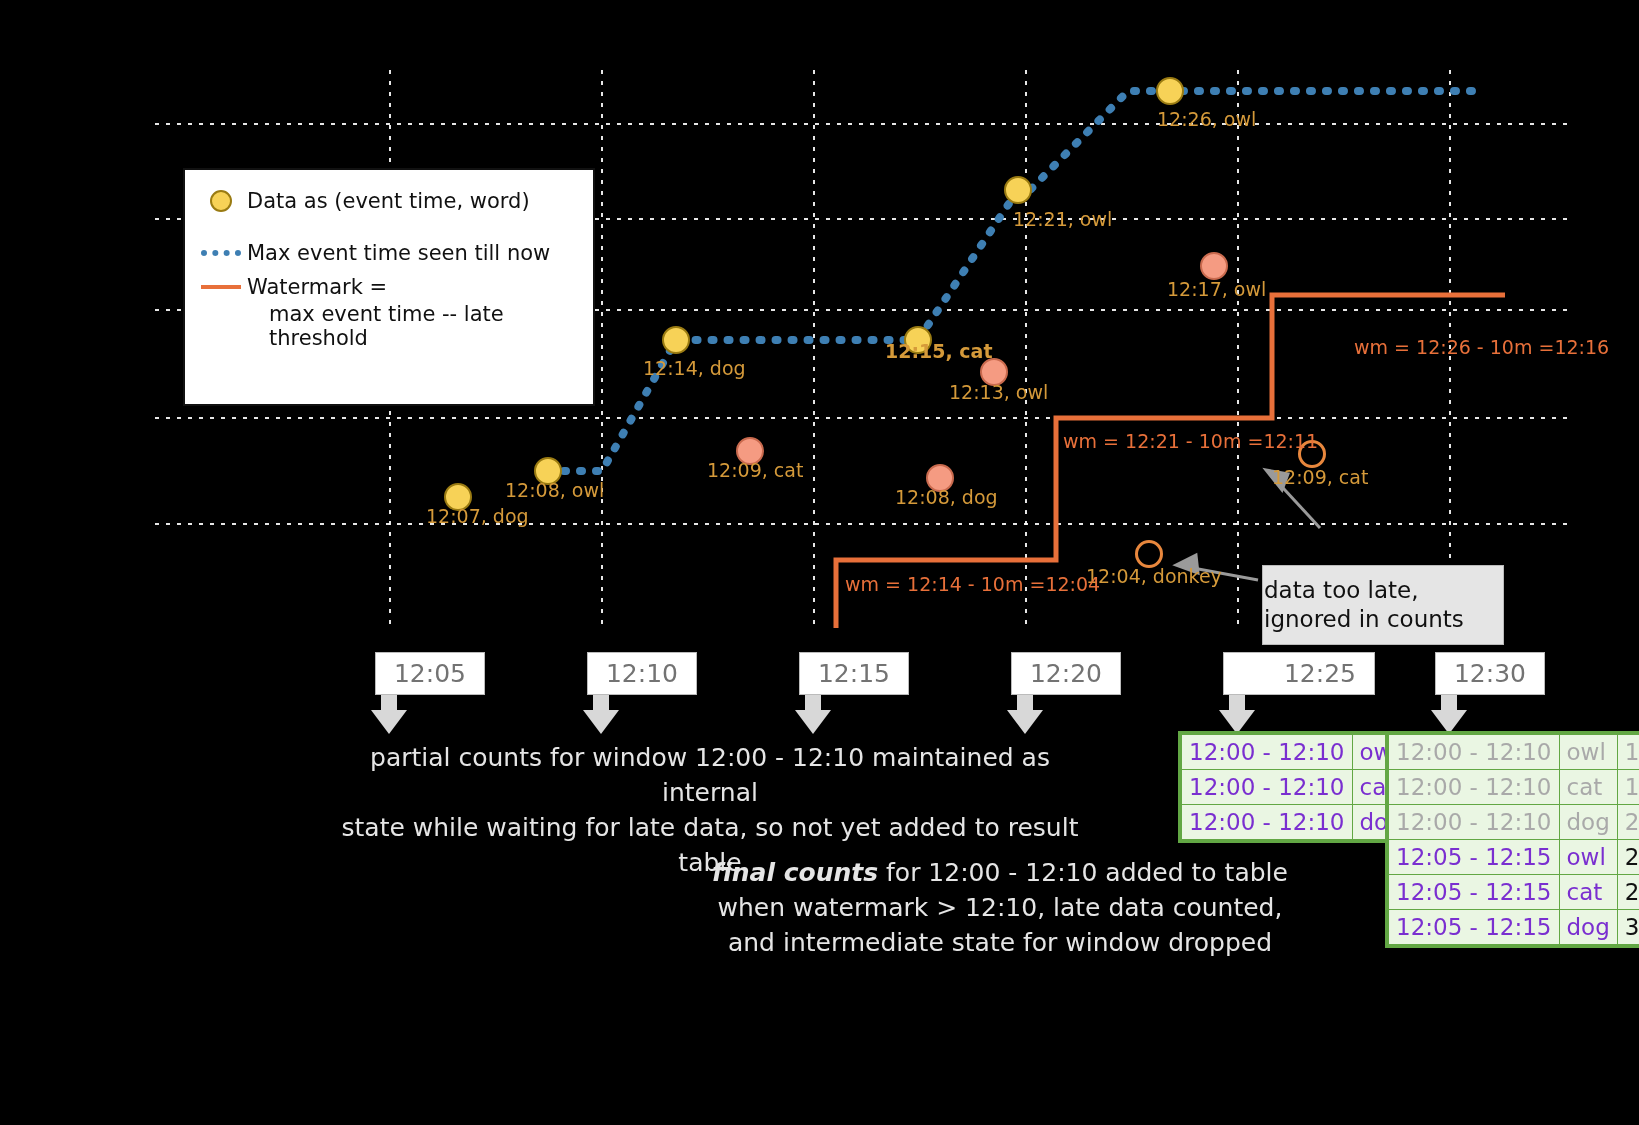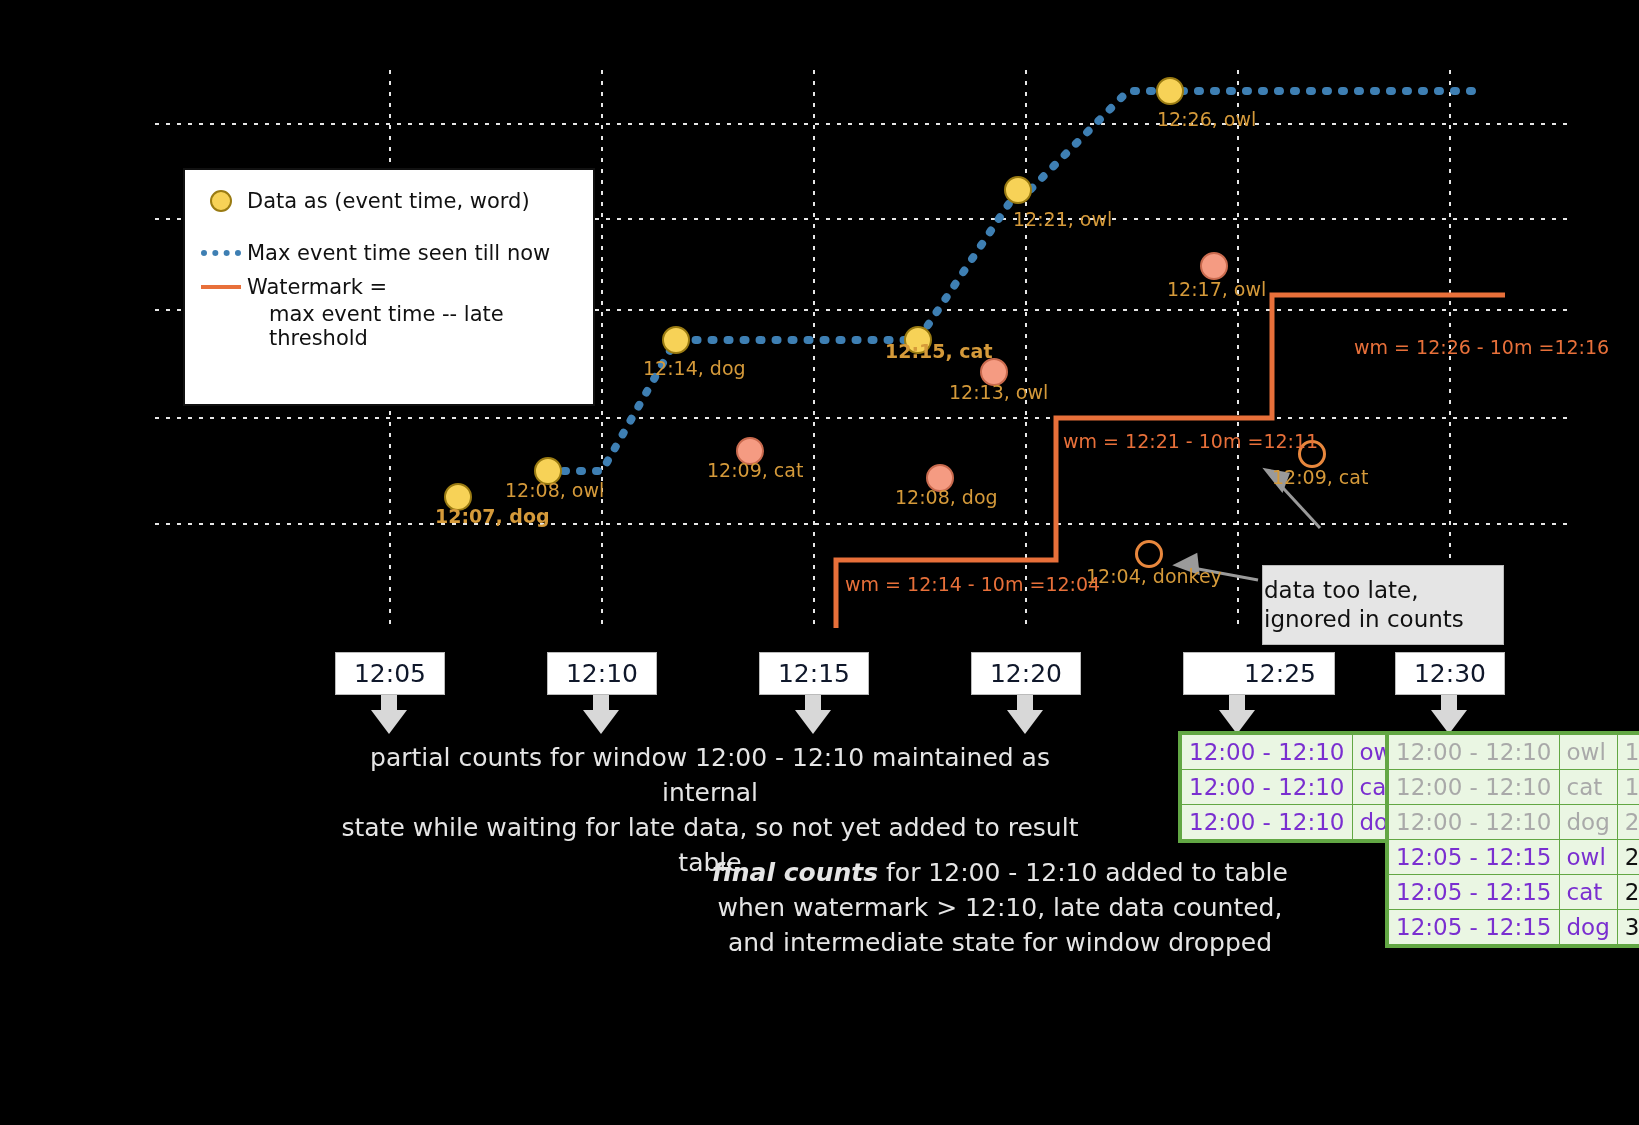--- a/index.html
+++ b/index.html
@@ -26,21 +26,21 @@
   .dot-h{width:22px;height:22px;border-radius:50%;background:#fff;border:3px solid #e8873d;box-sizing:border-box;}
   .dashline{width:40px;height:0;border-top:6px dotted #3e7fb3;}
   .solidline{width:40px;height:0;border-top:4px solid #e8703a;}
   .legend .sub{font-size:21px;color:#111;margin-left:68px;}
 
   
   .wmlabel{position:absolute;color:#e8703a;font-size:19px;background:transparent;white-space:nowrap;}
 
   
   .tick{position:absolute;background:#fff;border:1px solid #bbb;
-        font-size:25px;color:#0f172a;text-align:center;padding:6px 0;width:108px;}
+        font-size:25px;color:#737373;text-align:center;padding:6px 0;width:108px;margin-left:40px;}
 
   
   .callout{position:absolute;background:#e5e5e5;border:1px solid #bbb;padding:10px 1px;
            font-size:23px;color:#111;line-height:1.25;}
 
   
   .red{position:absolute;color:#e5e5e5;font-size:25px;text-align:center;line-height:1.4;}
   .red .ital{font-style:italic;font-weight:bold;}
   .rt{position:absolute;border:3px solid #62a744;background:#eaf6e3;box-sizing:border-box;}
   .rt table{border-collapse:collapse;}
@@ -110,21 +110,21 @@
     <div class="row" style="height:30px">
       <span class="swatch">
           <span class="solidline"></span>
         </span>
       <span class="txt">Watermark =</span>
     </div>
     <div class="sub">max event time -- late threshold</div>
   </div>
 
   <div class="pt ontime" style="left:444px;top:483px;"></div>
-  <div class="ptlabel" style="left:435px;top:505px;font-weight:bold;">12:07, dog</div>
+  <div class="ptlabel" style="left:426px;top:505px;">12:07, dog</div>
 
   <div class="pt ontime" style="left:534px;top:457px;"></div>
   <div class="ptlabel" style="left:505px;top:479px;">12:08, owl</div>
 
   <div class="pt ontime" style="left:662px;top:326px;"></div>
   <div class="ptlabel" style="left:643px;top:357px;">12:14, dog</div>
 
   <div class="pt ontime" style="left:904px;top:326px;"></div>
   <div class="ptlabel" style="left:885px;top:340px;font-weight:bold;">12:15, cat</div>
 

